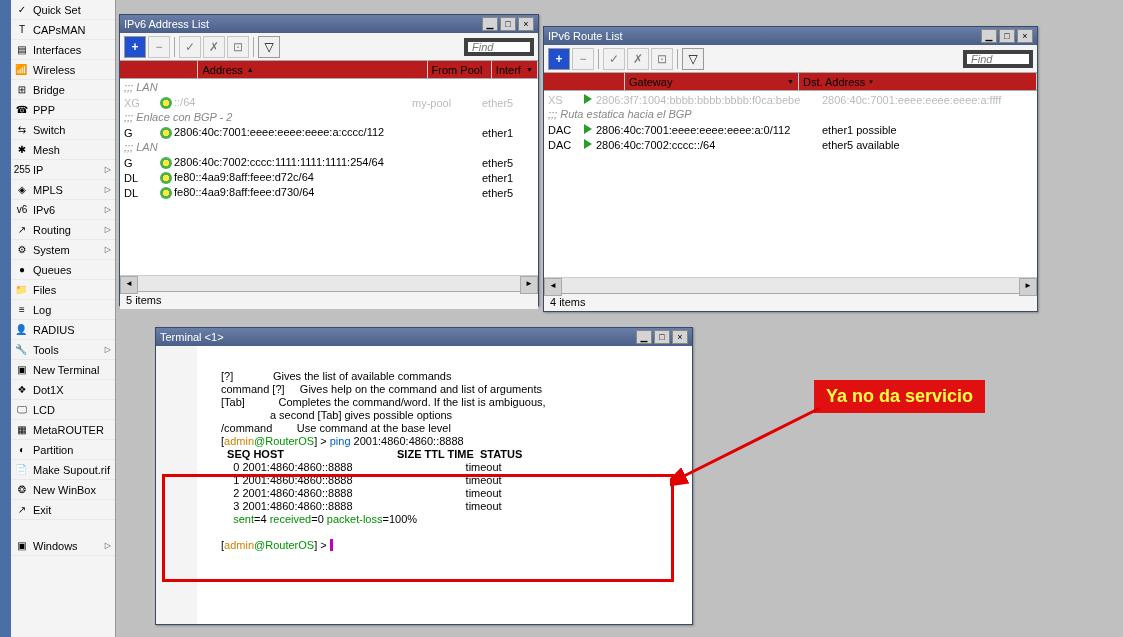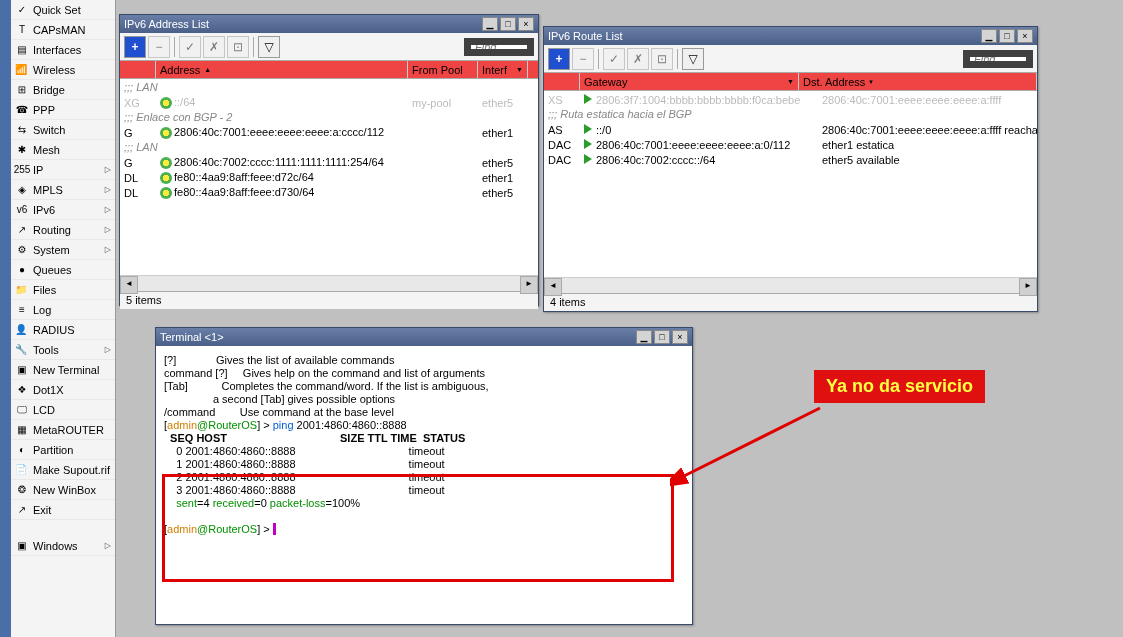--- a/index.html
+++ b/index.html
@@ -11,37 +11,37 @@
 .side-arrow { margin-left: auto; font-size: 8px; color: #555; }
 .window { position: absolute; background: #f4f4f4; border: 1px solid #3a4a6a; box-shadow: 1px 1px 2px rgba(0,0,0,.3); }
 .titlebar { background: linear-gradient(to bottom,#6a7fa8,#4a5f88); height: 18px; display: flex; align-items: center; padding: 0 4px; color: #fff; font-size: 11px; }
 .titlebar .spacer { flex: 1; }
 .winbtn { width: 16px; height: 14px; margin-left: 2px; background: #d4d4d4; border: 1px solid #888; text-align: center; line-height: 12px; font-size: 9px; color: #000; cursor: pointer; }
 .toolbar { height: 28px; display: flex; align-items: center; padding: 2px 4px; border-bottom: 1px solid #aaa; background: #f4f4f4; gap: 2px; }
 .tbtn { width: 22px; height: 22px; border: 1px solid #999; background: #f0f0f0; display: flex; align-items: center; justify-content: center; cursor: pointer; font-size: 12px; }
 .tbtn.blue { background: #2050d0; color: #fff; font-weight: bold; }
 .tbtn.dis { opacity: .5; }
 .tsep { width: 1px; height: 20px; background: #aaa; margin: 0 2px; }
-.find { margin-left: auto; width: 70px; height: 18px; border: 7px solid #404040; padding: 0 4px; color: #999; font-style: italic; background: #fff; }
-.thead { display: flex; height: 18px; background: #ef4444; border-bottom: 1px solid #aaa; }
+.find { margin-left: auto; width: 70px; height: 18px; border: 4px solid #404040; padding: 0 4px; color: #999; font-style: italic; background: #fff; }
+.thead { display: flex; height: 18px; background: #b91c1c; border-bottom: 1px solid #aaa; padding-left: 45px; }
 .th { border-right: 1px solid #ccc; padding: 2px 4px; display: flex; align-items: center; font-size: 11px; }
 .th .tri { margin-left: 4px; font-size: 7px; }
 .tbody { background: #fff; overflow: auto; }
 .trow { display: flex; height: 15px; align-items: flex-end; }
 .td { padding: 0 4px; font-size: 11px; overflow: hidden; white-space: nowrap; }
 .section { color: #888; font-style: italic; padding: 0 4px; font-size: 11px; height: 15px; display: flex; align-items: center; }
 .flag-icon { display: inline-block; width: 12px; height: 12px; border-radius: 50%; margin-right: 2px; vertical-align: middle; }
 .fi-plus { background: radial-gradient(circle,#ffeb3b 40%,#4caf50 40%); }
 .fi-play { width:0; height:0; border-left:8px solid #2a9d2a; border-top:5px solid transparent; border-bottom:5px solid transparent; display:inline-block; margin-right:4px; }
 .statusbar { height: 18px; border-top: 1px solid #aaa; padding: 2px 6px; background: #f4f4f4; font-size: 11px; }
 .scroll-h { height: 16px; background: #e8e8e8; border-top: 1px solid #ccc; position: relative; }
 .scroll-h::before, .scroll-h::after { content: '◄'; position: absolute; top: 0; width: 16px; height: 16px; background: #d0d0d0; border: 1px solid #aaa; text-align: center; font-size: 8px; line-height: 14px; }
 .scroll-h::before { left: 0; }
 .scroll-h::after { right: 0; content: '►'; }
-.terminal-body { background: #fff; padding: 8px; font-family: 'Courier New', monospace; font-size: 12px; line-height: 13px; }
+.terminal-body { background: #fff; padding: 24px; font-family: 'Courier New', monospace; font-size: 12px; line-height: 13px; margin-left: 41px; }
 .term-line { white-space: pre; }
 .t-blue { color: #0060d0; }
 .t-orange { color: #d08000; }
 .t-green { color: #009000; }
 .t-magenta { color: #c000c0; }
 .redbox { border: 3px solid #e00000; position: absolute; pointer-events: none; }
 .annotation { position: absolute; background: #e01010; color: #ffff40; font-weight: bold; font-size: 18px; padding: 6px 12px; }
 .arrow-svg { position: absolute; pointer-events: none; }
 </style>
 </head>
@@ -272,28 +272,23 @@
       </div>
   </div>
   <div class="tbody" style="height:186px">
     <div class="trow">
       <div class="td" style="width:36px;color:#bbb">XS</div>
       <div class="td" style="width:238px;color:#bbb"><span class="fi-play"></span><span>2806:3f7:1004:bbbb:bbbb:bbbb:f0ca:bebe</span></div>
       <div class="td" style="flex:1;color:#bbb">2806:40c:7001:eeee:eeee:eeee:a:ffff</div>
     </div>
     <div class="section">;;; Ruta estatica hacia el BGP</div>
     <div class="trow">
-      <div class="td" style="width:36px">AS</div>
-      <div class="td" style="width:238px"><span class="fi-play"></span><span>::/0</span></div>
-      <div class="td" style="flex:1">2806:40c:7001:eeee:eeee:eeee:a:ffff reachable ether1</div>
-    </div>
-    <div class="trow">
       <div class="td" style="width:36px">DAC</div>
       <div class="td" style="width:238px"><span class="fi-play"></span><span>2806:40c:7001:eeee:eeee:eeee:a:0/112</span></div>
-      <div class="td" style="flex:1">ether1 estatica</div>
+      <div class="td" style="flex:1">ether1 possible</div>
     </div>
     <div class="trow">
       <div class="td" style="width:36px">DAC</div>
       <div class="td" style="width:238px"><span class="fi-play"></span><span>2806:40c:7002:cccc::/64</span></div>
       <div class="td" style="flex:1">ether5 available</div>
     </div>
   </div>
   <div class="scroll-h"></div>
   <div class="statusbar">4 items</div>
 </div>
@@ -321,21 +316,21 @@
     <div class="term-line">    2 2001:4860:4860::8888                                     timeout</div>
     <div class="term-line">    3 2001:4860:4860::8888                                     timeout</div>
     <div class="term-line"><span class="t-green">    sent</span><span>=4 </span><span class="t-green">received</span><span>=0 </span><span class="t-green">packet-loss</span><span>=100%</span></div>
     <div class="term-line">&nbsp;</div>
     <div class="term-line"><span>[</span><span class="t-orange">admin</span><span class="t-green">@</span><span class="t-green">RouterOS</span><span>] &gt; </span><span class="t-magenta" style="background:#c000c0;">&nbsp;</span></div>
   </div>
 </div>
 
 <div class="redbox" style="left:162px; top:474px; width:512px; height:108px;"></div>
 
-<div class="annotation" style="left:814px; top:370px;">Ya no da servicio</div>
+<div class="annotation" style="left:814px; top:380px;">Ya no da servicio</div>
 
 <svg class="arrow-svg" style="left:670px; top:400px; width:160px; height:90px;">
   <defs>
       <marker id="ah" markerWidth="10" markerHeight="10" refX="2" refY="3" orient="auto">
         <path d="M0,0 L0,6 L9,3 z" fill="#e00000"></path>
       </marker>
     </defs>
   <line x1="150" y1="8" x2="10" y2="78" stroke="#e00000" stroke-width="3" marker-end="url(#ah)"></line>
 </svg>
 

